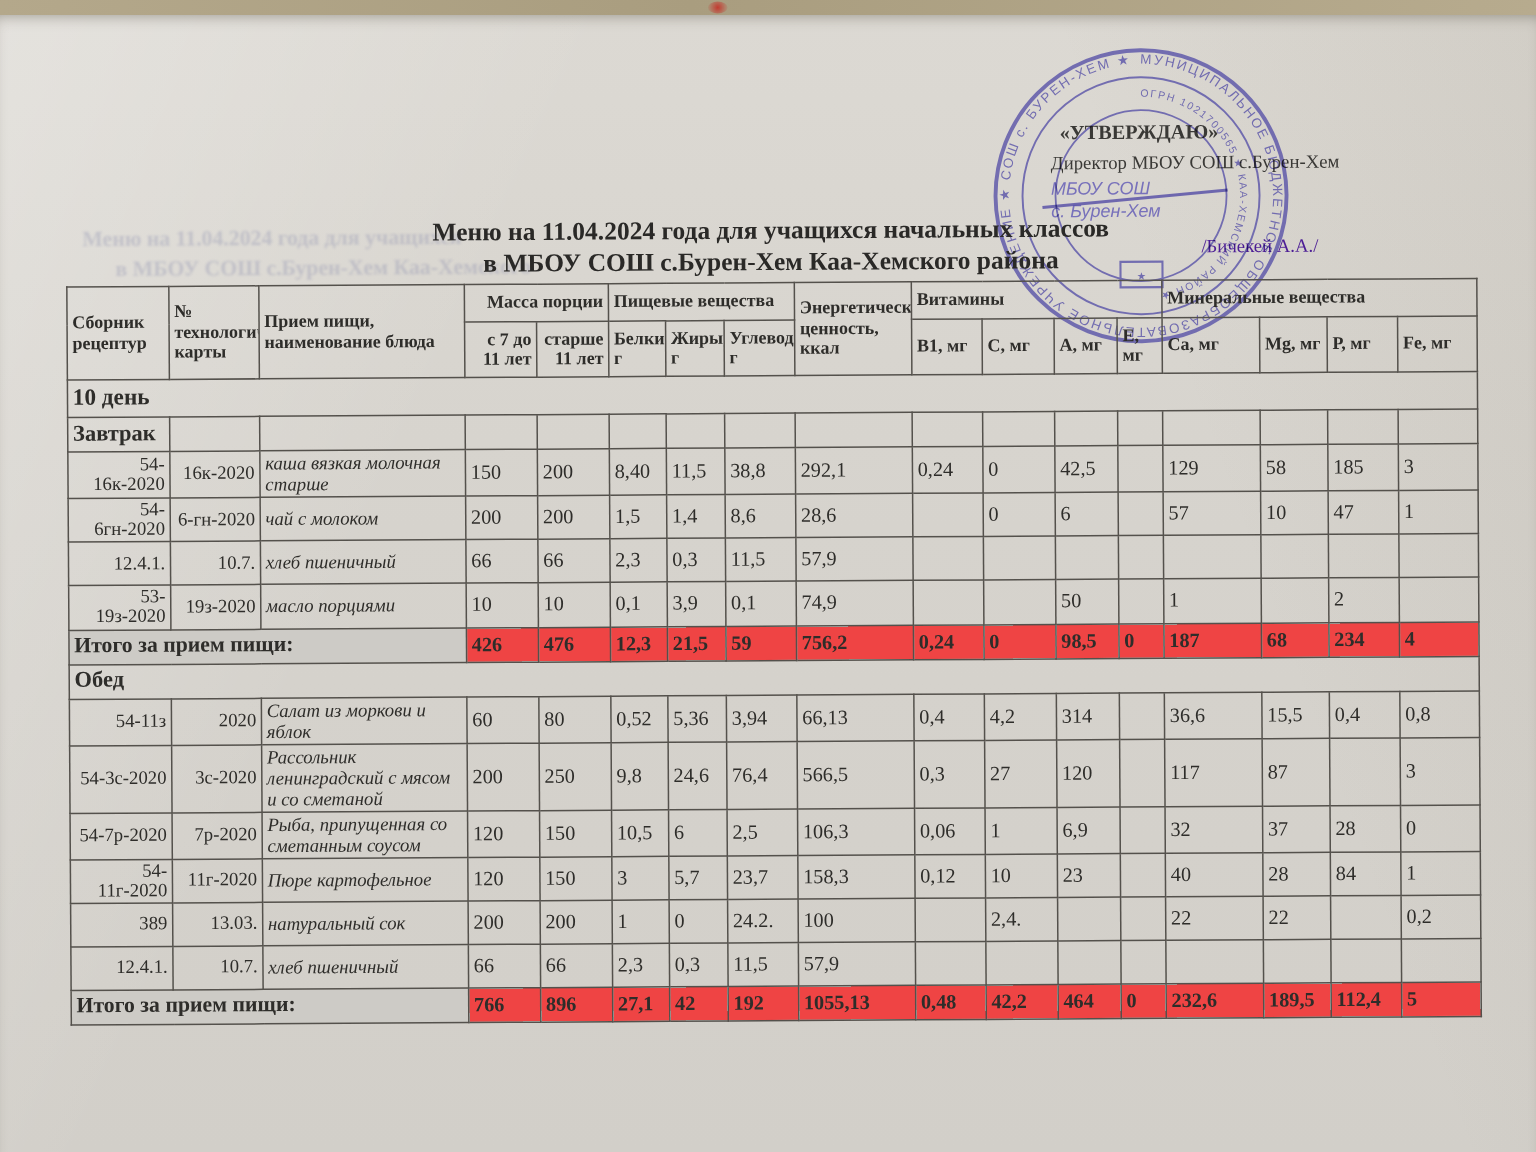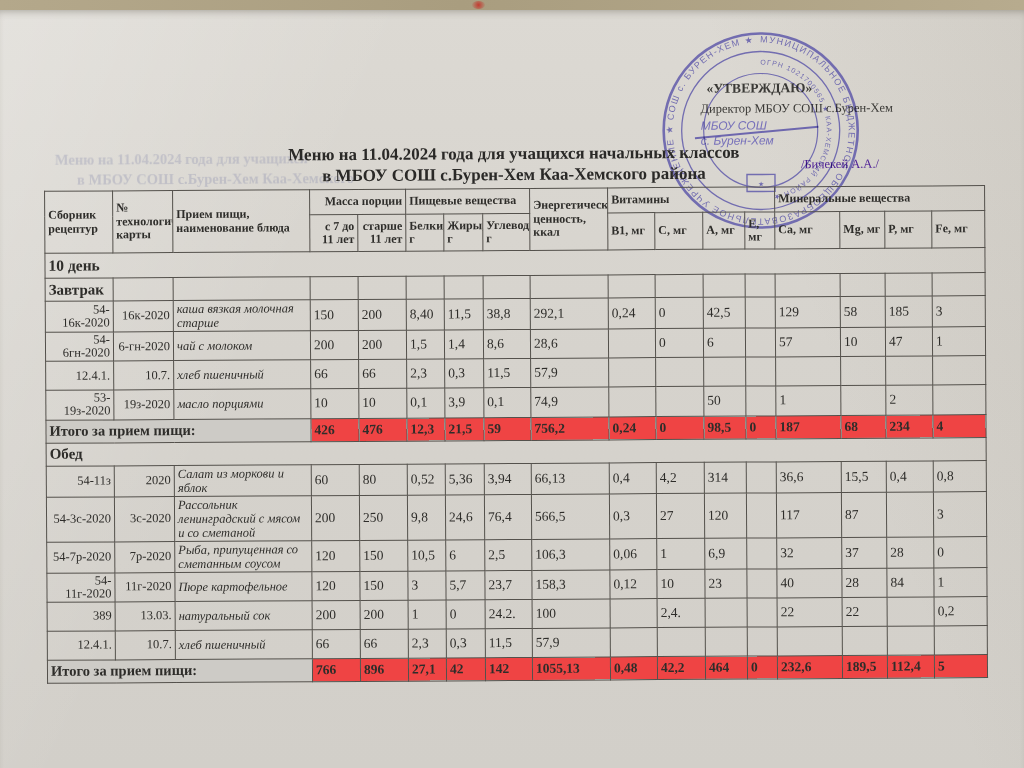--- a/index.html
+++ b/index.html
@@ -394,21 +394,21 @@
           <td class="cell-num"></td>
           <td class="cell-num"></td>
           <td class="cell-num"></td>
         </tr>
         <tr class="total-row">
           <td class="total-label" colspan="3">Итого за прием пищи:</td>
           <td class="cell-num">766</td>
           <td class="cell-num">896</td>
           <td class="cell-num">27,1</td>
           <td class="cell-num">42</td>
-          <td class="cell-num">142</td>
+          <td class="cell-num">192</td>
           <td class="cell-num">1055,13</td>
           <td class="cell-num">0,48</td>
           <td class="cell-num">42,2</td>
           <td class="cell-num">464</td>
           <td class="cell-num">0</td>
           <td class="cell-num">232,6</td>
           <td class="cell-num">189,5</td>
           <td class="cell-num">112,4</td>
           <td class="cell-num">5</td>
         </tr>

